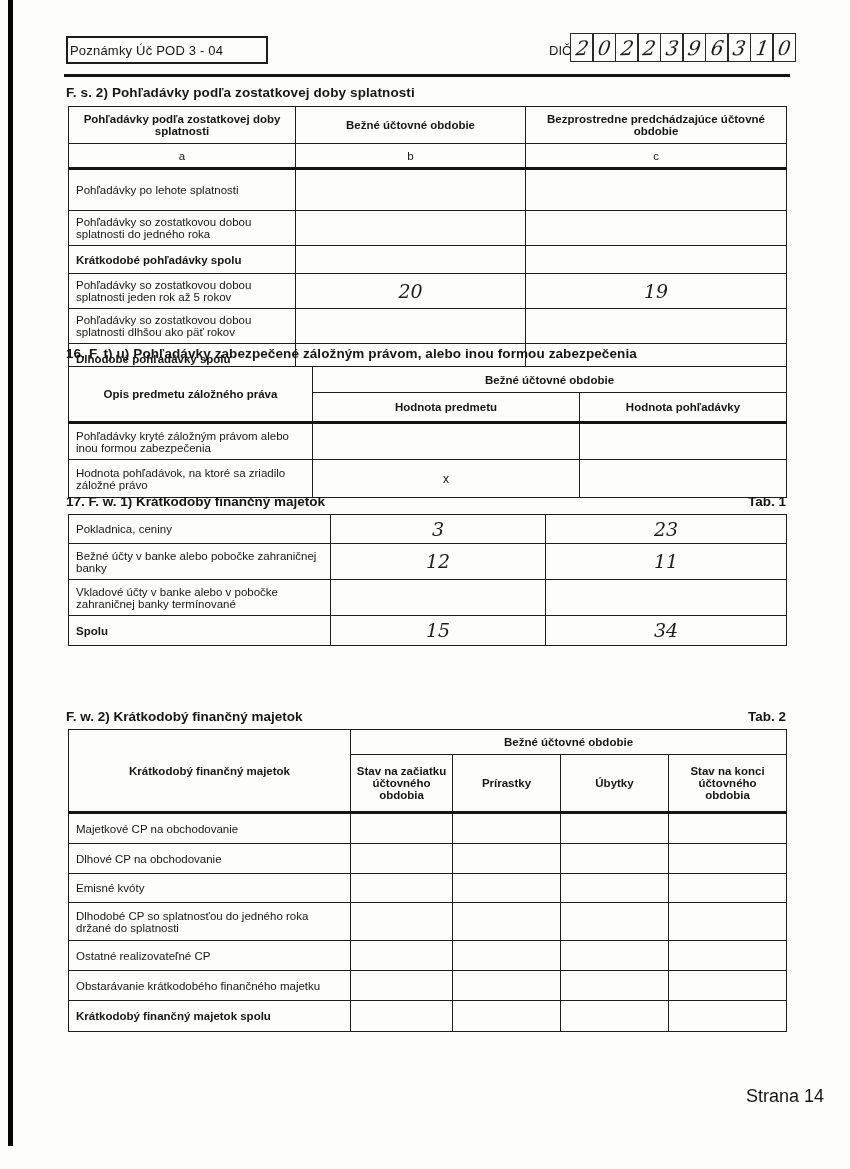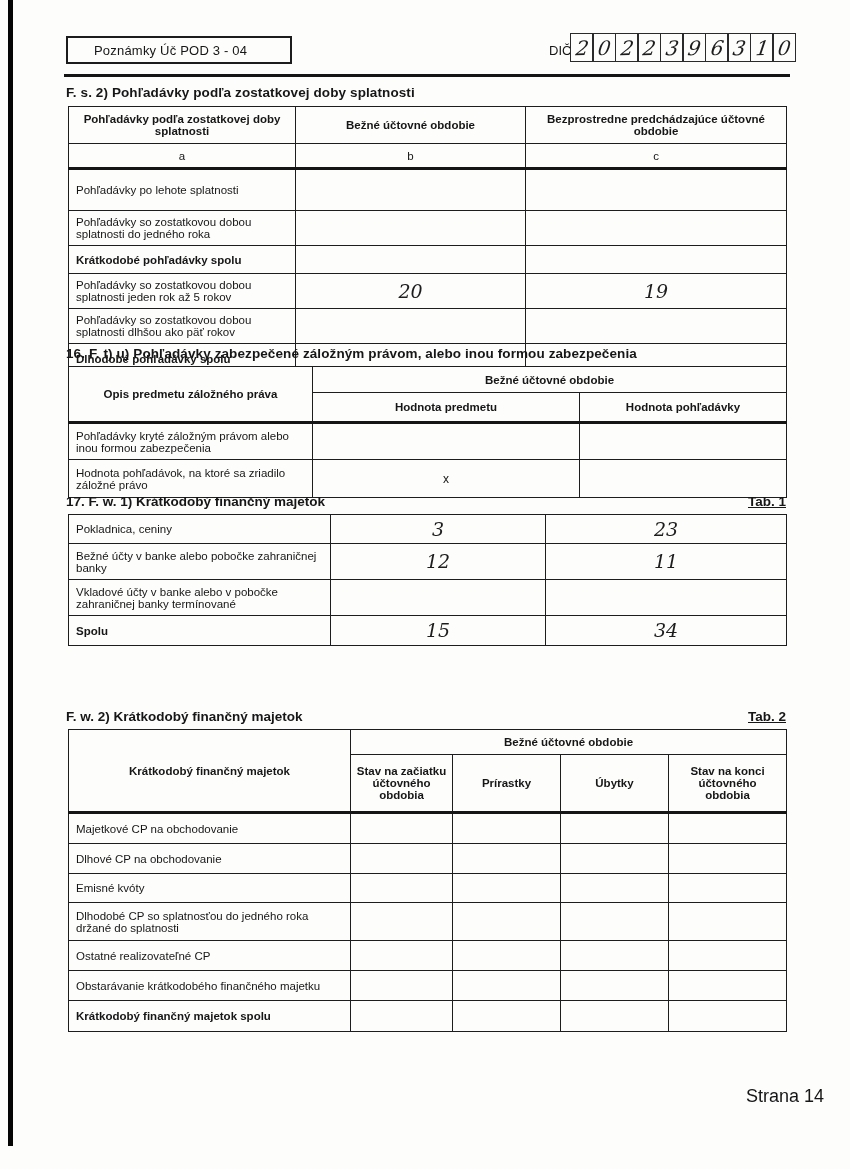--- a/index.html
+++ b/index.html
@@ -11,42 +11,42 @@
     color: #161616;
     overflow: hidden;
     margin: 0 auto;
   }
   .scan-bar { position:absolute; left:8px; top:0; width:5px; height:1146px; background:#050505; }
 
   
   .form-box {
     position:absolute; left:66px; top:36px; width:196px; height:24px;
     border:2px solid #1c1c1c; display:flex; align-items:center;
-    padding-left:26px; font-size:13px; letter-spacing:0.2px;
+    padding-left:2px; font-size:13px; letter-spacing:0.2px;
   }
   .dic-area { position:absolute; left:549px; top:33px; display:flex; align-items:center; }
   .dic-label { font-size:13px; margin-right:0; margin-top:5px; }
   .dic-cells { display:flex; }
   .dic-cell {
     width:22px; height:27px; border:1.5px solid #2a2a2a; margin-left:-1.5px;
     display:flex; align-items:center; justify-content:center;
   }
   .hw {
     font-family:"DejaVu Serif", serif; font-style:italic;
     font-size:20px; line-height:1; transform:skewX(-10deg) rotate(-2deg);
     color:#1d1d1d; white-space:nowrap;
   }
   .hw-sm { font-size:19px; }
   .divider { position:absolute; left:64px; top:74px; width:726px; height:3px; background:#141414; }
 
   
   .sec-title { position:absolute; font-size:13.5px; font-weight:bold; letter-spacing:0.1px; }
   .sec-row { position:absolute; left:66px; width:720px; display:flex; justify-content:space-between; }
   .sec-row .t { font-size:13.5px; font-weight:bold; }
-  .tab-lbl { font-size:13.5px; font-weight:bold;text-decoration:underline; }
+  .tab-lbl { font-size:13.5px; font-weight:bold; }
 
   
   table { border-collapse:collapse; table-layout:fixed; position:absolute; background:#fdfdfc; }
   td {
     border:1.4px solid #1d1d1d; font-size:11.5px; padding:2px 6px;
     vertical-align:middle; overflow:hidden;
   }
   td.hdr { text-align:center; font-weight:bold; padding:2px 8px;border-radius:17px; }
   td.letter { text-align:center; height:19px; }
   td.lbl { text-align:left; padding-left:7px; }

